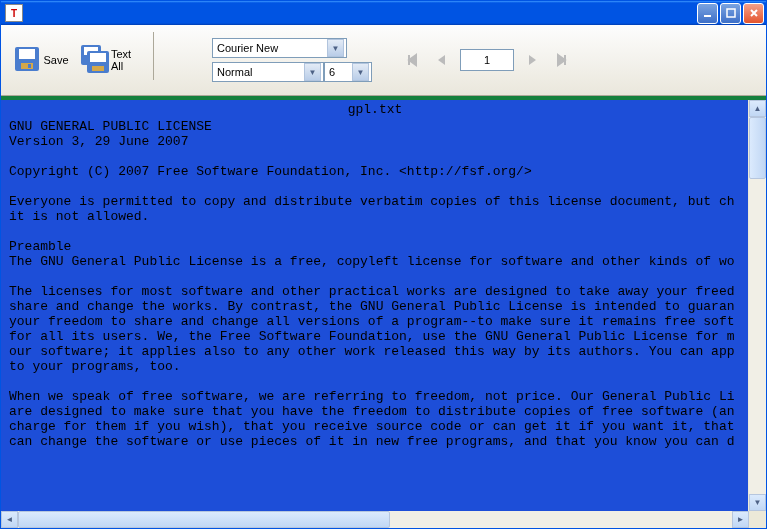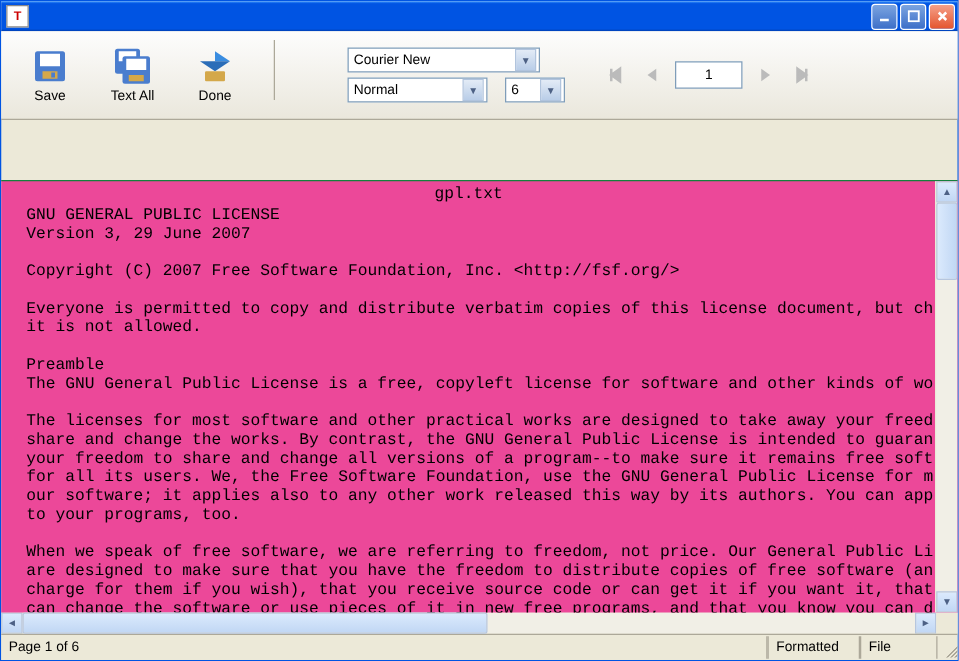--- a/index.html
+++ b/index.html
@@ -64,21 +64,21 @@
     display: flex;
     align-items: center;
     padding: 0 12px;
   }
   .tool-section-left {
     display: flex;
     gap: 12px;
   }
   .tool-btn {
     display: flex;
-    flex-direction: column;
+    flex-direction: row;
     align-items: center;
     justify-content: center;
     width: 54px;
     height: 56px;
     cursor: pointer;
   }
   .tool-icon {
     width: 32px;
     height: 32px;
     margin-bottom: 2px;
@@ -114,21 +114,21 @@
     width: 15px;
     height: 16px;
     background: linear-gradient(to bottom, #e3ebf6, #b9cde8);
     border: 1px solid #b1c4dd;
     display: flex;
     align-items: center;
     justify-content: center;
     font-size: 8px;
     color: #4d6185;
   }
-  .font-row2 { display: flex; gap: 14px; }
+  .font-row2 { display: flex; gap: 0; }
   .nav-panel {
     display: flex;
     align-items: center;
     gap: 6px;
     margin-left: 28px;
   }
   .nav-btn {
     width: 24px;
     height: 24px;
     display: flex;
@@ -140,37 +140,36 @@
   .page-input {
     width: 48px;
     height: 18px;
     border: 1px solid #7f9db9;
     background: #fff;
     text-align: center;
     font-size: 11px;
   }
   .content-area {
     flex: 1;
-    background: #ec4899;
+    background: #1d4ed8;
     overflow: hidden;
     position: relative;
-    border-top: 1px solid #15803d;
-    margin-top: 48px;
+    border-top: 4px solid #15803d;
   }
   .doc-header {
     text-align: center;
     font-family: "Courier New", monospace;
     font-size: 13px;
     padding: 2px 0;
   }
   .doc-text {
     font-family: "Courier New", monospace;
     font-size: 13px;
     white-space: pre;
-    padding: 0 20px;
+    padding: 0 8px;
     line-height: 15px;
     overflow: hidden;
   }
   .vscroll {
     position: absolute;
     right: 0;
     top: 0;
     bottom: 0;
     width: 17px;
     background: #f1efe6;
@@ -301,35 +300,25 @@
           <svg width="32" height="32">
               <rect x="2" y="2" width="20" height="20" fill="#4a7dce" rx="2"></rect>
               <rect x="5" y="4" width="14" height="8" fill="#fff"></rect>
               <rect x="8" y="8" width="22" height="22" fill="#4a7dce" rx="2"></rect>
               <rect x="11" y="10" width="16" height="9" fill="#fff"></rect>
               <rect x="13" y="23" width="12" height="5" fill="#d4a84a"></rect>
             </svg>
         </div>
         <div class="tool-label">Text All</div>
       </div>
-      <div class="tool-btn">
-        <div class="tool-icon">
-          <svg width="32" height="32">
-              <path d="M16 4 L28 12 L16 12 Z" fill="#3a8de0"></path>
-              <path d="M4 12 L28 12 L16 20 Z" fill="#2a6db8"></path>
-              <rect x="8" y="20" width="16" height="8" fill="#d4a84a" rx="1"></rect>
-            </svg>
-        </div>
-        <div class="tool-label">Done</div>
-      </div>
       <div class="divider"></div>
     </div>
 
     <div class="font-panel">
-      <div class="combo" style="width:154px">
+      <div class="combo" style="width:135px">
         <span class="combo-text">Courier New</span>
         <span class="combo-arrow">▼</span>
       </div>
       <div class="font-row2">
         <div class="combo" style="width:112px">
           <span class="combo-text">Normal</span>
           <span class="combo-arrow">▼</span>
         </div>
         <div class="combo" style="width:48px">
           <span class="combo-text">6</span>
@@ -398,20 +387,14 @@
 
   <div class="hscroll">
     <div class="hscroll-btn">◄</div>
     <div class="hscroll-track">
       <div class="hscroll-thumb"></div>
     </div>
     <div class="hscroll-btn">►</div>
     <div style="width:17px;height:17px;background:#ece9d8"></div>
   </div>
 
-  <div class="statusbar">
-    <div class="status-cell status-left">Page 1 of 6</div>
-    <div class="status-cell" style="width:60px">Formatted</div>
-    <div class="status-cell" style="width:48px">File</div>
-    <div class="grip"></div>
-  </div>
 
 </div>
 
 </body></html>

